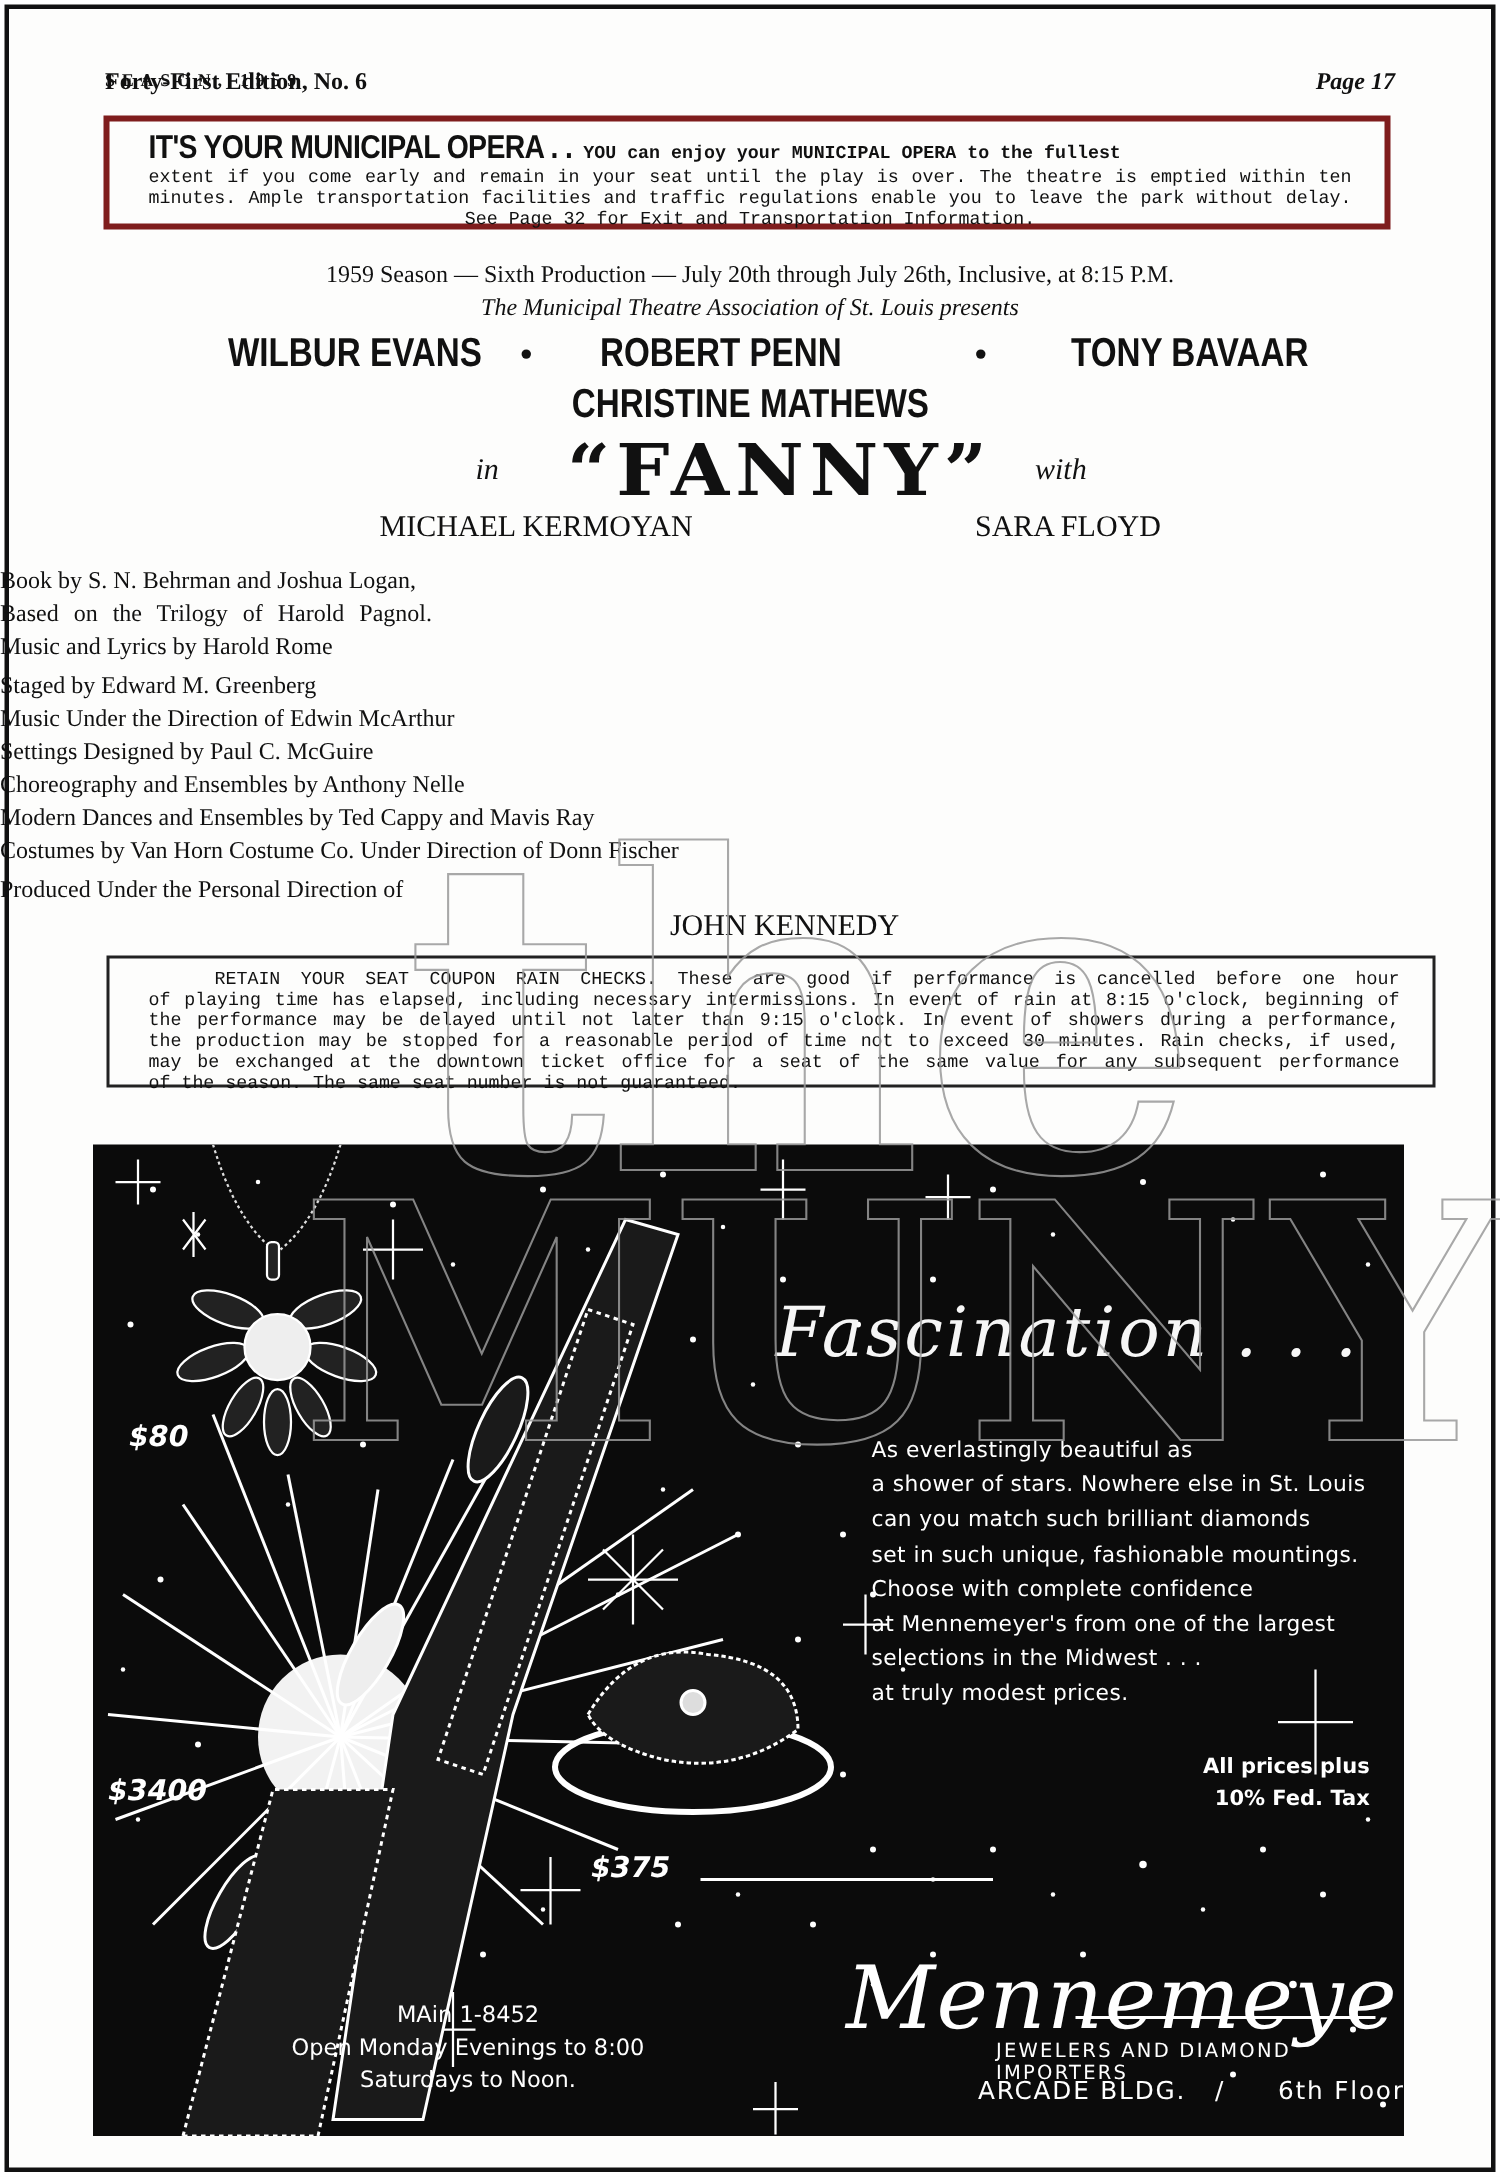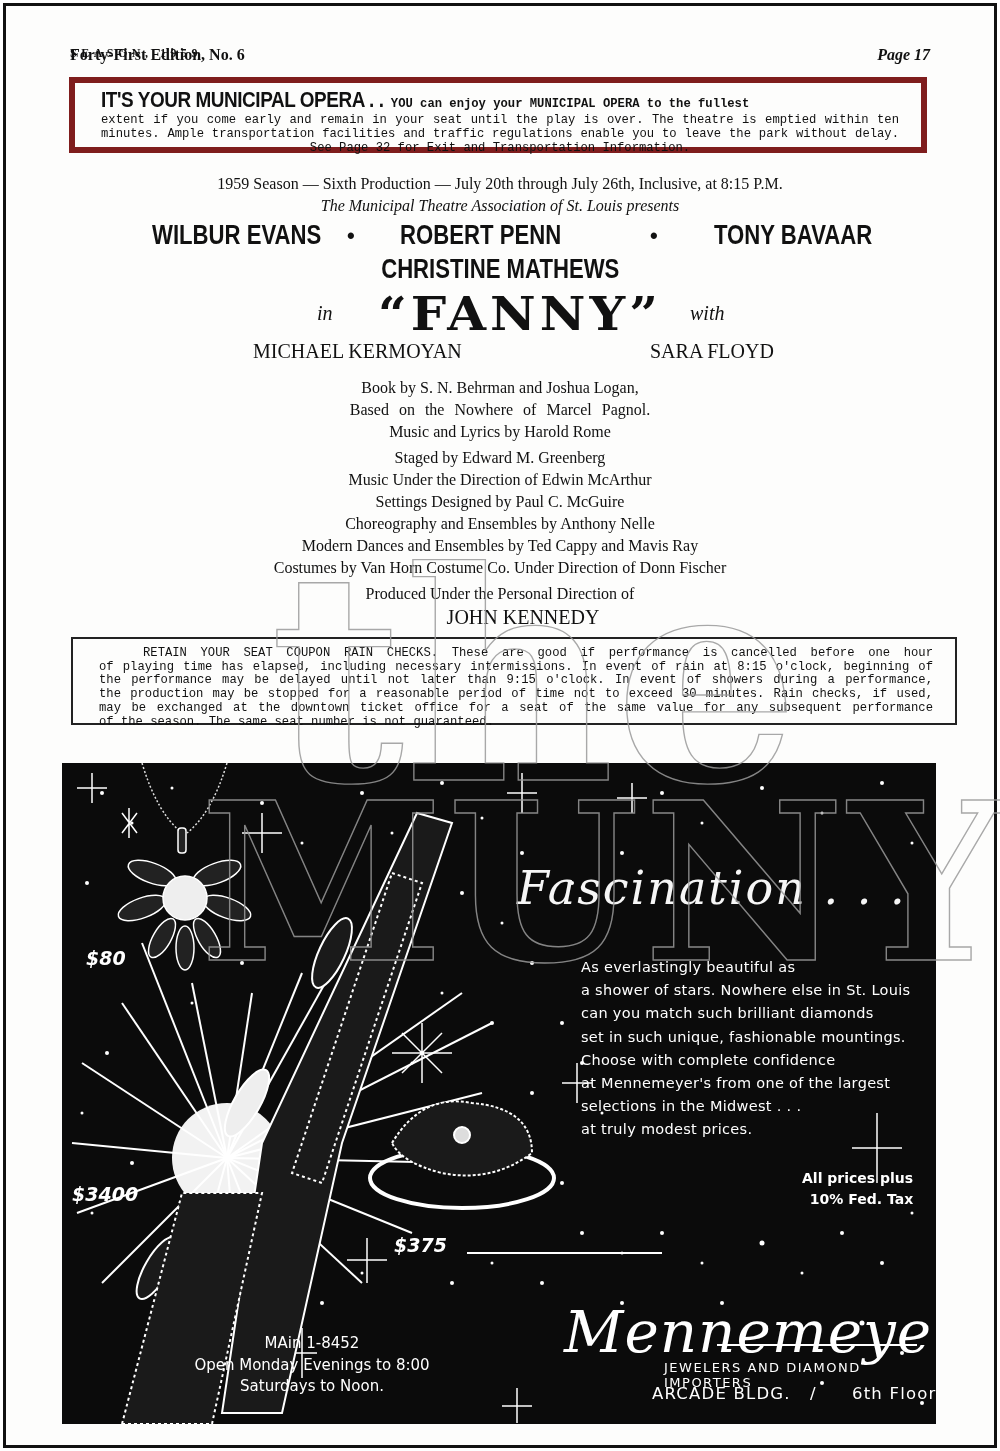--- a/index.html
+++ b/index.html
@@ -12,21 +12,21 @@
     border: 3px solid #111; background: #fdfdfc;
   }
   
   .hdr { position: absolute; top: 46px; left: 70px; width: 860px; height: 22px; }
   .hdr-left { position: absolute; left: 0; top: 0; font-size: 12px; letter-spacing: 4.5px; font-weight: bold; }
   .hdr-center { position: absolute; left: 0; right: 0; top: 0; text-align: left; font-size: 16px; font-weight: bold; }
   .hdr-right { position: absolute; right: 0; top: 0; font-size: 16px; font-style: italic; font-weight: bold; }
 
   .box1 {
     position: absolute; left: 69px; top: 77px; width: 858px; height: 76px;
-    border: 6px solid #7f1d1d; box-sizing: border-box; padding: 10px 22px 0 26px;
+    border: 4px solid #7f1d1d; box-sizing: border-box; padding: 10px 22px 0 26px;
     font-family: "Liberation Mono", "DejaVu Sans Mono", monospace; font-size: 12.2px; line-height: 14px;
   }
   .box1 .big { font-family: "Liberation Sans", "DejaVu Sans", sans-serif; font-weight: bold; font-size: 22px; letter-spacing: -0.5px; transform: scaleX(0.86); transform-origin: left; display: inline-block; }
   .box1 .lead { font-weight: bold; }
   .box1 .l1 { white-space: nowrap; height: 16px; }
   .box1 .just { text-align: justify; text-align-last: justify; }
   .box1 .ctr { text-align: center; }
 
   .center-block { position: absolute; left: 0; width: 1000px; text-align: center; }
   .season { top: 175px; font-size: 16px; }
@@ -37,21 +37,21 @@
   .stars .dot { transform: none; font-size: 22px; top: 3px; }
   .costar { top: 254px; font-family: "Liberation Sans", "DejaVu Sans", sans-serif; font-weight: bold; font-size: 27px; }
   .costar span { display: inline-block; transform: scaleX(0.82); }
   .title-row { position: absolute; top: 288px; left: 0; width: 1000px; height: 60px; }
   .title-row .in { position: absolute; left: 317px; top: 14px; font-style: italic; font-size: 20px; }
   .title-row .with { position: absolute; left: 690px; top: 14px; font-style: italic; font-size: 20px; }
   .title-row .show { position: absolute; left: 378px; top: -4px; font-family: "DejaVu Serif", serif; font-weight: 900; font-size: 50px; letter-spacing: 4px; transform: scaleY(0.95); }
   .featured { position: absolute; top: 340px; font-size: 20px; }
   .featured.l { left: 217px; margin-left: 36px; } .featured.r { left: 650px; text-align: right; }
 
-  .credits { position: absolute; left: 0; width: 1000px; text-align: center; font-size: 16px; line-height: 22px; }
+  .credits { position: absolute; left: 0; width: 1000px; text-align: left; font-size: 16px; line-height: 22px; }
   .credits div { white-space: nowrap; }
   .producer-name { position: absolute; top: 606px; left: 0; width: 1000px; text-align: center; font-size: 20px; padding-left: 23px; }
 
   .box2 {
     position: absolute; left: 71px; top: 637px; width: 886px; height: 88px;
     border: 2px solid #222; box-sizing: border-box; padding: 8px 22px 0 26px;
     font-family: "Liberation Mono", "DejaVu Sans Mono", monospace; font-size: 12.2px; line-height: 13.7px;
   }
   .box2 .line { text-align: justify; text-align-last: justify; white-space: nowrap; }
   .box2 .line.last { text-align-last: left; }
@@ -112,21 +112,21 @@
 <div class="title-row">
   <span class="in">in</span>
   <span class="show">“FANNY”</span>
   <span class="with">with</span>
 </div>
 <span class="featured l">MICHAEL KERMOYAN</span>
 <span class="featured r">SARA FLOYD</span>
 
 <div class="credits" style="top:377px">
   <div>Book by S. N. Behrman and Joshua Logan,</div>
-  <div style="word-spacing:6px">Based on the Nowhere of Marcel Pagnol.</div>
+  <div style="word-spacing:6px">Based on the Trilogy of Harold Pagnol.</div>
   <div>Music and Lyrics by Harold Rome</div>
 </div>
 <div class="credits" style="top:447px">
   <div>Staged by Edward M. Greenberg</div>
   <div>Music Under the Direction of Edwin McArthur</div>
   <div>Settings Designed by Paul C. McGuire</div>
   <div>Choreography and Ensembles by Anthony Nelle</div>
   <div>Modern Dances and Ensembles by Ted Cappy and Mavis Ray</div>
   <div>Costumes by Van Horn Costume Co. Under Direction of Donn Fischer</div>
 </div>

